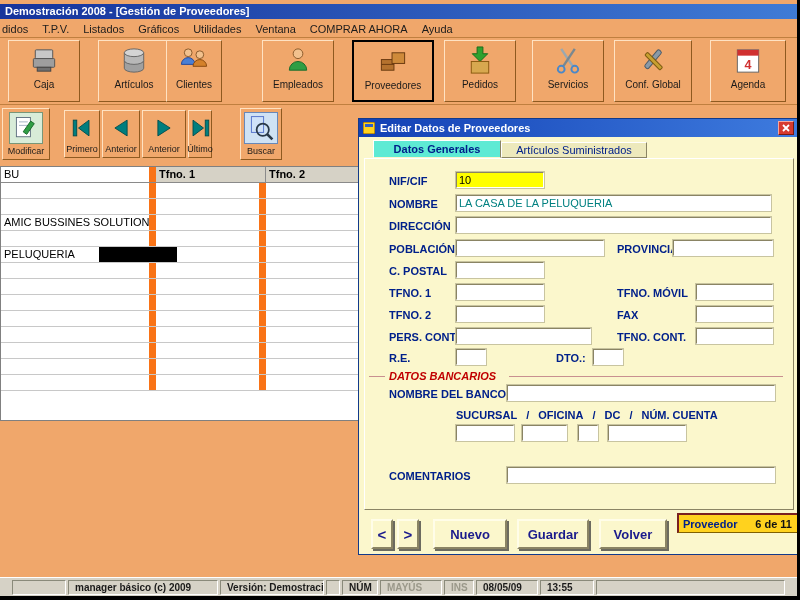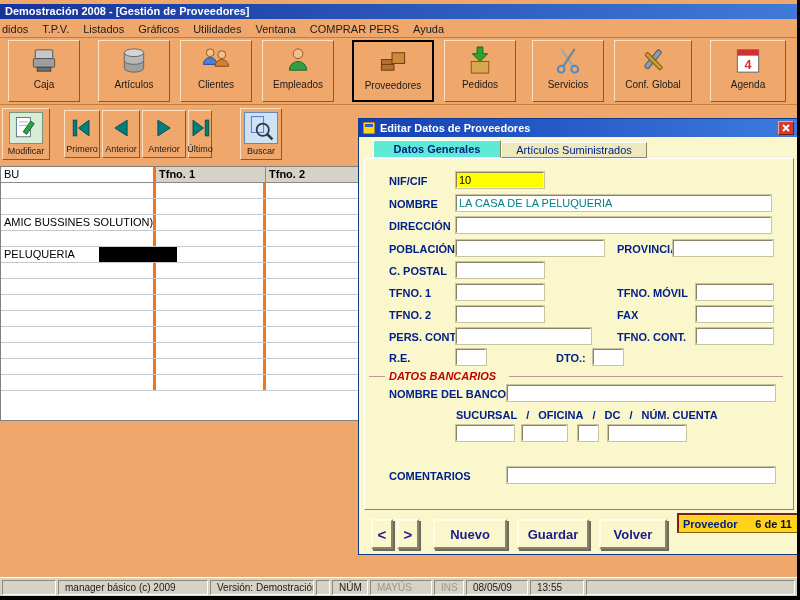--- a/index.html
+++ b/index.html
@@ -38,21 +38,21 @@
           font-size:9px;color:#1a1a1a;cursor:pointer;padding-top:3px;}
   .sm-btn svg{width:30px;height:28px;}
   .iconbox{width:32px;height:30px;display:flex;align-items:center;justify-content:center;border:1px solid #789678;}
   .iconbox.green{background:#D8ECD8;}
   .iconbox.blue{background:#CFE2F4;border-color:#6888b8;}
 
   
   .grid{position:absolute;left:0;top:166px;width:362px;height:255px;background:#fff;
         border:1px solid #808080;box-sizing:border-box;overflow:hidden;}
   .grow{display:flex;height:16px;border-bottom:1px solid #C8C8C8;position:relative;box-sizing:border-box;}
-  .gcell{box-sizing:border-box;border-right:3px solid #f97316;font-size:11px;line-height:15px;
+  .gcell{box-sizing:border-box;border-right:7px solid #f97316;font-size:11px;line-height:15px;
          padding-left:3px;overflow:hidden;white-space:nowrap;color:#000;}
   .c0{width:155px;} .c1{width:110px;} .c2{width:95px;border-right:none;}
   .ghead{border-bottom:1px solid #8a8a8a;}
   .ghead .c1,.ghead .c2{background:#D6D2C6;font-weight:bold;border-right:1px solid #8a8a8a;}
   .sel-block{position:absolute;left:98px;top:0;width:78px;height:15px;background:#000;}
 
   
   .dialog{position:absolute;left:358px;top:118px;width:440px;height:437px;background:#FBF7CC;
           border:1px solid #123a8a;box-sizing:border-box;}
   .dlg-title{position:absolute;left:0;top:0;width:100%;height:18px;
@@ -85,22 +85,22 @@
         cursor:pointer;font-family:"Liberation Sans",sans-serif;}
   .dbtn.arrow{font-size:15px;}
   .record{position:absolute;left:318px;top:394px;width:122px;height:20px;background:#FFD21E;
           border:1px solid #806000;border-top:2px solid #7A2020;border-left:2px solid #7A2020;
           display:flex;align-items:center;font-size:11px;font-weight:bold;box-sizing:border-box;}
   .record .rlabel{color:#00208A;padding-left:4px;}
   .record .rpos{margin-left:auto;padding-right:6px;color:#111;}
 
   
   .statusbar{position:absolute;left:0;top:577px;width:797px;height:19px;background:#D6D2C6;
-             border-top:1px solid #fff;display:flex;align-items:center;padding:0 2px;
-             box-sizing:border-box;gap:2px;}
+             border-top:1px solid #fff;display:flex;align-items:center;padding:0 12px;
+             box-sizing:border-box;gap:2px;font-weight:bold;}
   .sb{height:15px;box-sizing:border-box;border:1px solid;border-color:#8a8a7a #fff #fff #8a8a7a;
       font-size:10px;line-height:13px;padding:0 6px;color:#1a1a1a;white-space:nowrap;overflow:hidden;}
   .sb.dim{color:#9a988a;}
   .sb.fill{flex:1;}
 </style>
 </head>
 <body>
 
 <div class="screen">
   <div class="window">
@@ -109,21 +109,21 @@
       <span>Demostración 2008 - [Gestión de Proveedores]</span>
     </div>
 
     <div class="menubar">
       <span>didos</span>
       <span>T.P.V.</span>
       <span>Listados</span>
       <span>Gráficos</span>
       <span>Utilidades</span>
       <span>Ventana</span>
-      <span>COMPRAR PERS</span>
+      <span>COMPRAR AHORA</span>
       <span>Ayuda</span>
     </div>
 
     <div class="sepline" style="top:37px"></div>
 
     <div class="tb-btn" style="left:8px;width:72px">
       <span class="ticon">
           <svg viewBox="0 0 32 32">
             <rect x="7" y="5" width="18" height="9" rx="1" fill="#C8C8C8" stroke="#555"></rect>
             <rect x="5" y="14" width="22" height="9" rx="1" fill="#9E9E9E" stroke="#555"></rect>
@@ -135,21 +135,21 @@
     <div class="tb-btn" style="left:98px;width:72px">
       <span class="ticon">
           <svg viewBox="0 0 32 32">
             <path d="M6 16 v8 a10 4 0 0 0 20 0 v-8" fill="#A0A0A0" stroke="#666"></path>
             <path d="M6 8 v8 a10 4 0 0 0 20 0 v-8" fill="#B8B8B8" stroke="#666"></path>
             <ellipse cx="16" cy="8" rx="10" ry="4" fill="#D4D4D4" stroke="#666"></ellipse>
           </svg>
         </span>
       <span class="tlabel">Artículos</span>
     </div>
-    <div class="tb-btn" style="left:180px;width:72px">
+    <div class="tb-btn" style="left:166px;width:56px">
       <span class="ticon">
           <svg viewBox="0 0 32 32">
             <circle cx="10" cy="8" r="4" fill="#F2C18E" stroke="#8a5a2a"></circle>
             <path d="M3 20 a7 7 0 0 1 14 0 z" fill="#4a7fd4" stroke="#26489a"></path>
             <circle cx="22" cy="10" r="4" fill="#F2C18E" stroke="#8a5a2a"></circle>
             <path d="M15 22 a7 7 0 0 1 14 0 z" fill="#d4812a" stroke="#8a4a10"></path>
           </svg>
         </span>
       <span class="tlabel">Clientes</span>
     </div>

